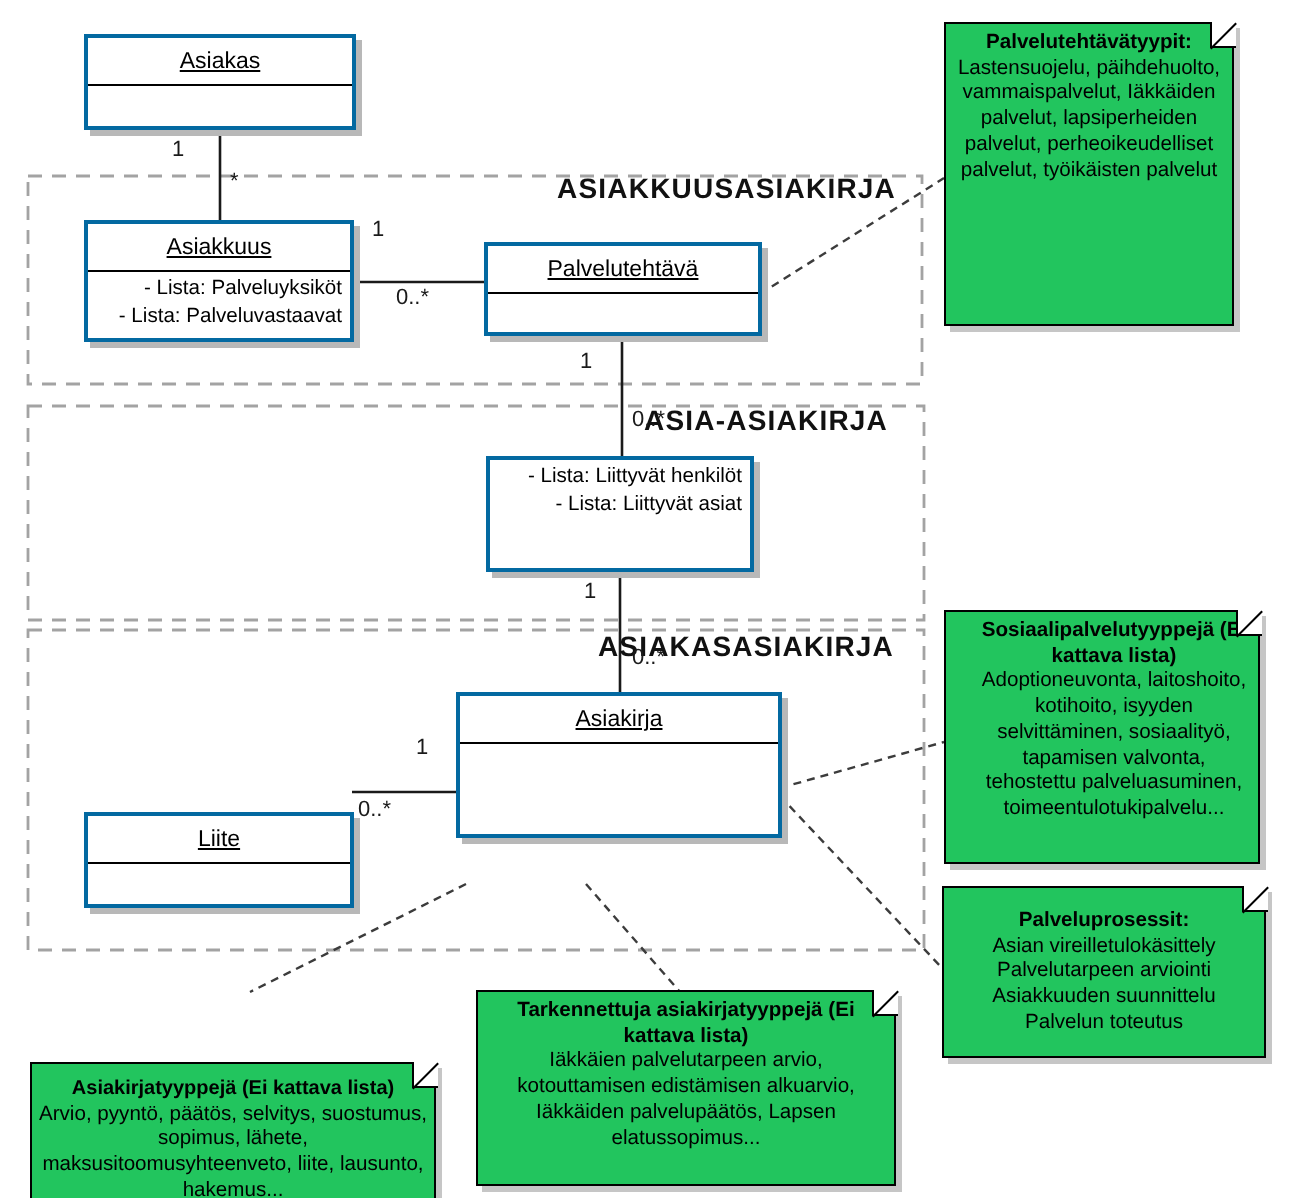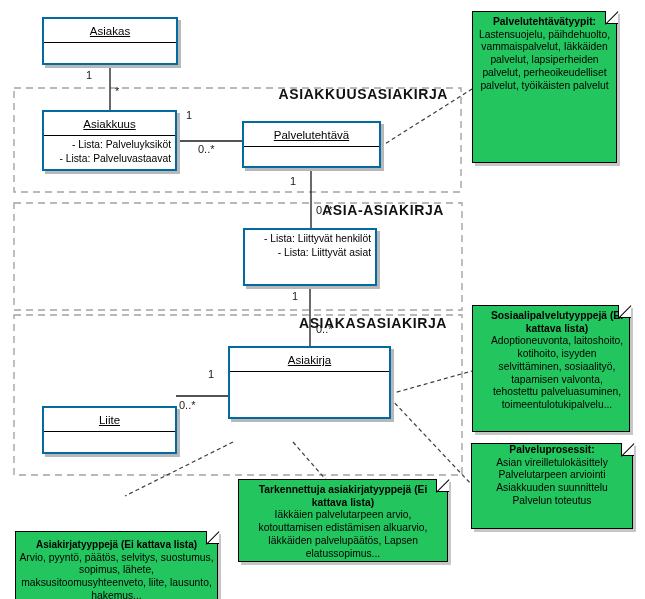--- a/index.html
+++ b/index.html
@@ -124,34 +124,34 @@
     <div class="note-title">Palvelutehtävätyypit:</div>
     <div class="note-body">Lastensuojelu, päihdehuolto, vammaispalvelut, Iäkkäiden palvelut, lapsiperheiden palvelut, perheoikeudelliset palvelut, työikäisten palvelut</div>
   </div>
 
   <div class="note" style="left:472px;top:305px;width:158px;height:127px;padding-left:15px;">
     <span class="fold"></span>
     <div class="note-title">Sosiaalipalvelutyyppejä (Ei kattava lista)</div>
     <div class="note-body">Adoptioneuvonta, laitoshoito, kotihoito, isyyden selvittäminen, sosiaalityö, tapamisen valvonta, tehostettu palveluasuminen, toimeentulotukipalvelu...</div>
   </div>
 
-  <div class="note" style="left:471px;top:443px;width:162px;height:86px;padding-top:0;">
+  <div class="note" style="left:471px;top:443px;width:162px;height:86px;padding-top:11px;">
     <span class="fold"></span>
     <div class="note-title">Palveluprosessit:</div>
     <div class="note-line">Asian vireilletulokäsittely</div>
     <div class="note-line">Palvelutarpeen arviointi</div>
     <div class="note-line">Asiakkuuden suunnittelu</div>
     <div class="note-line">Palvelun toteutus</div>
   </div>
 
   <div class="note" style="left:15px;top:495px;width:203px;height:98px;padding-top:7px;margin-top:36px;">
     <span class="fold"></span>
     <div class="note-title small-title">Asiakirjatyyppejä (Ei kattava lista)</div>
     <div class="note-body">Arvio, pyyntö, päätös, selvitys, suostumus, sopimus, lähete, maksusitoomusyhteenveto, liite, lausunto, hakemus...</div>
   </div>
 
-  <div class="note" style="left:238px;top:479px;width:210px;height:83px;">
+  <div class="note" style="left:238px;top:495px;width:210px;height:98px;">
     <span class="fold"></span>
     <div class="note-title">Tarkennettuja asiakirjatyyppejä (Ei kattava lista)</div>
     <div class="note-body">Iäkkäien palvelutarpeen arvio, kotouttamisen edistämisen alkuarvio, Iäkkäiden palvelupäätös, Lapsen elatussopimus...</div>
   </div>
 
 </div>
 
 </body></html>

